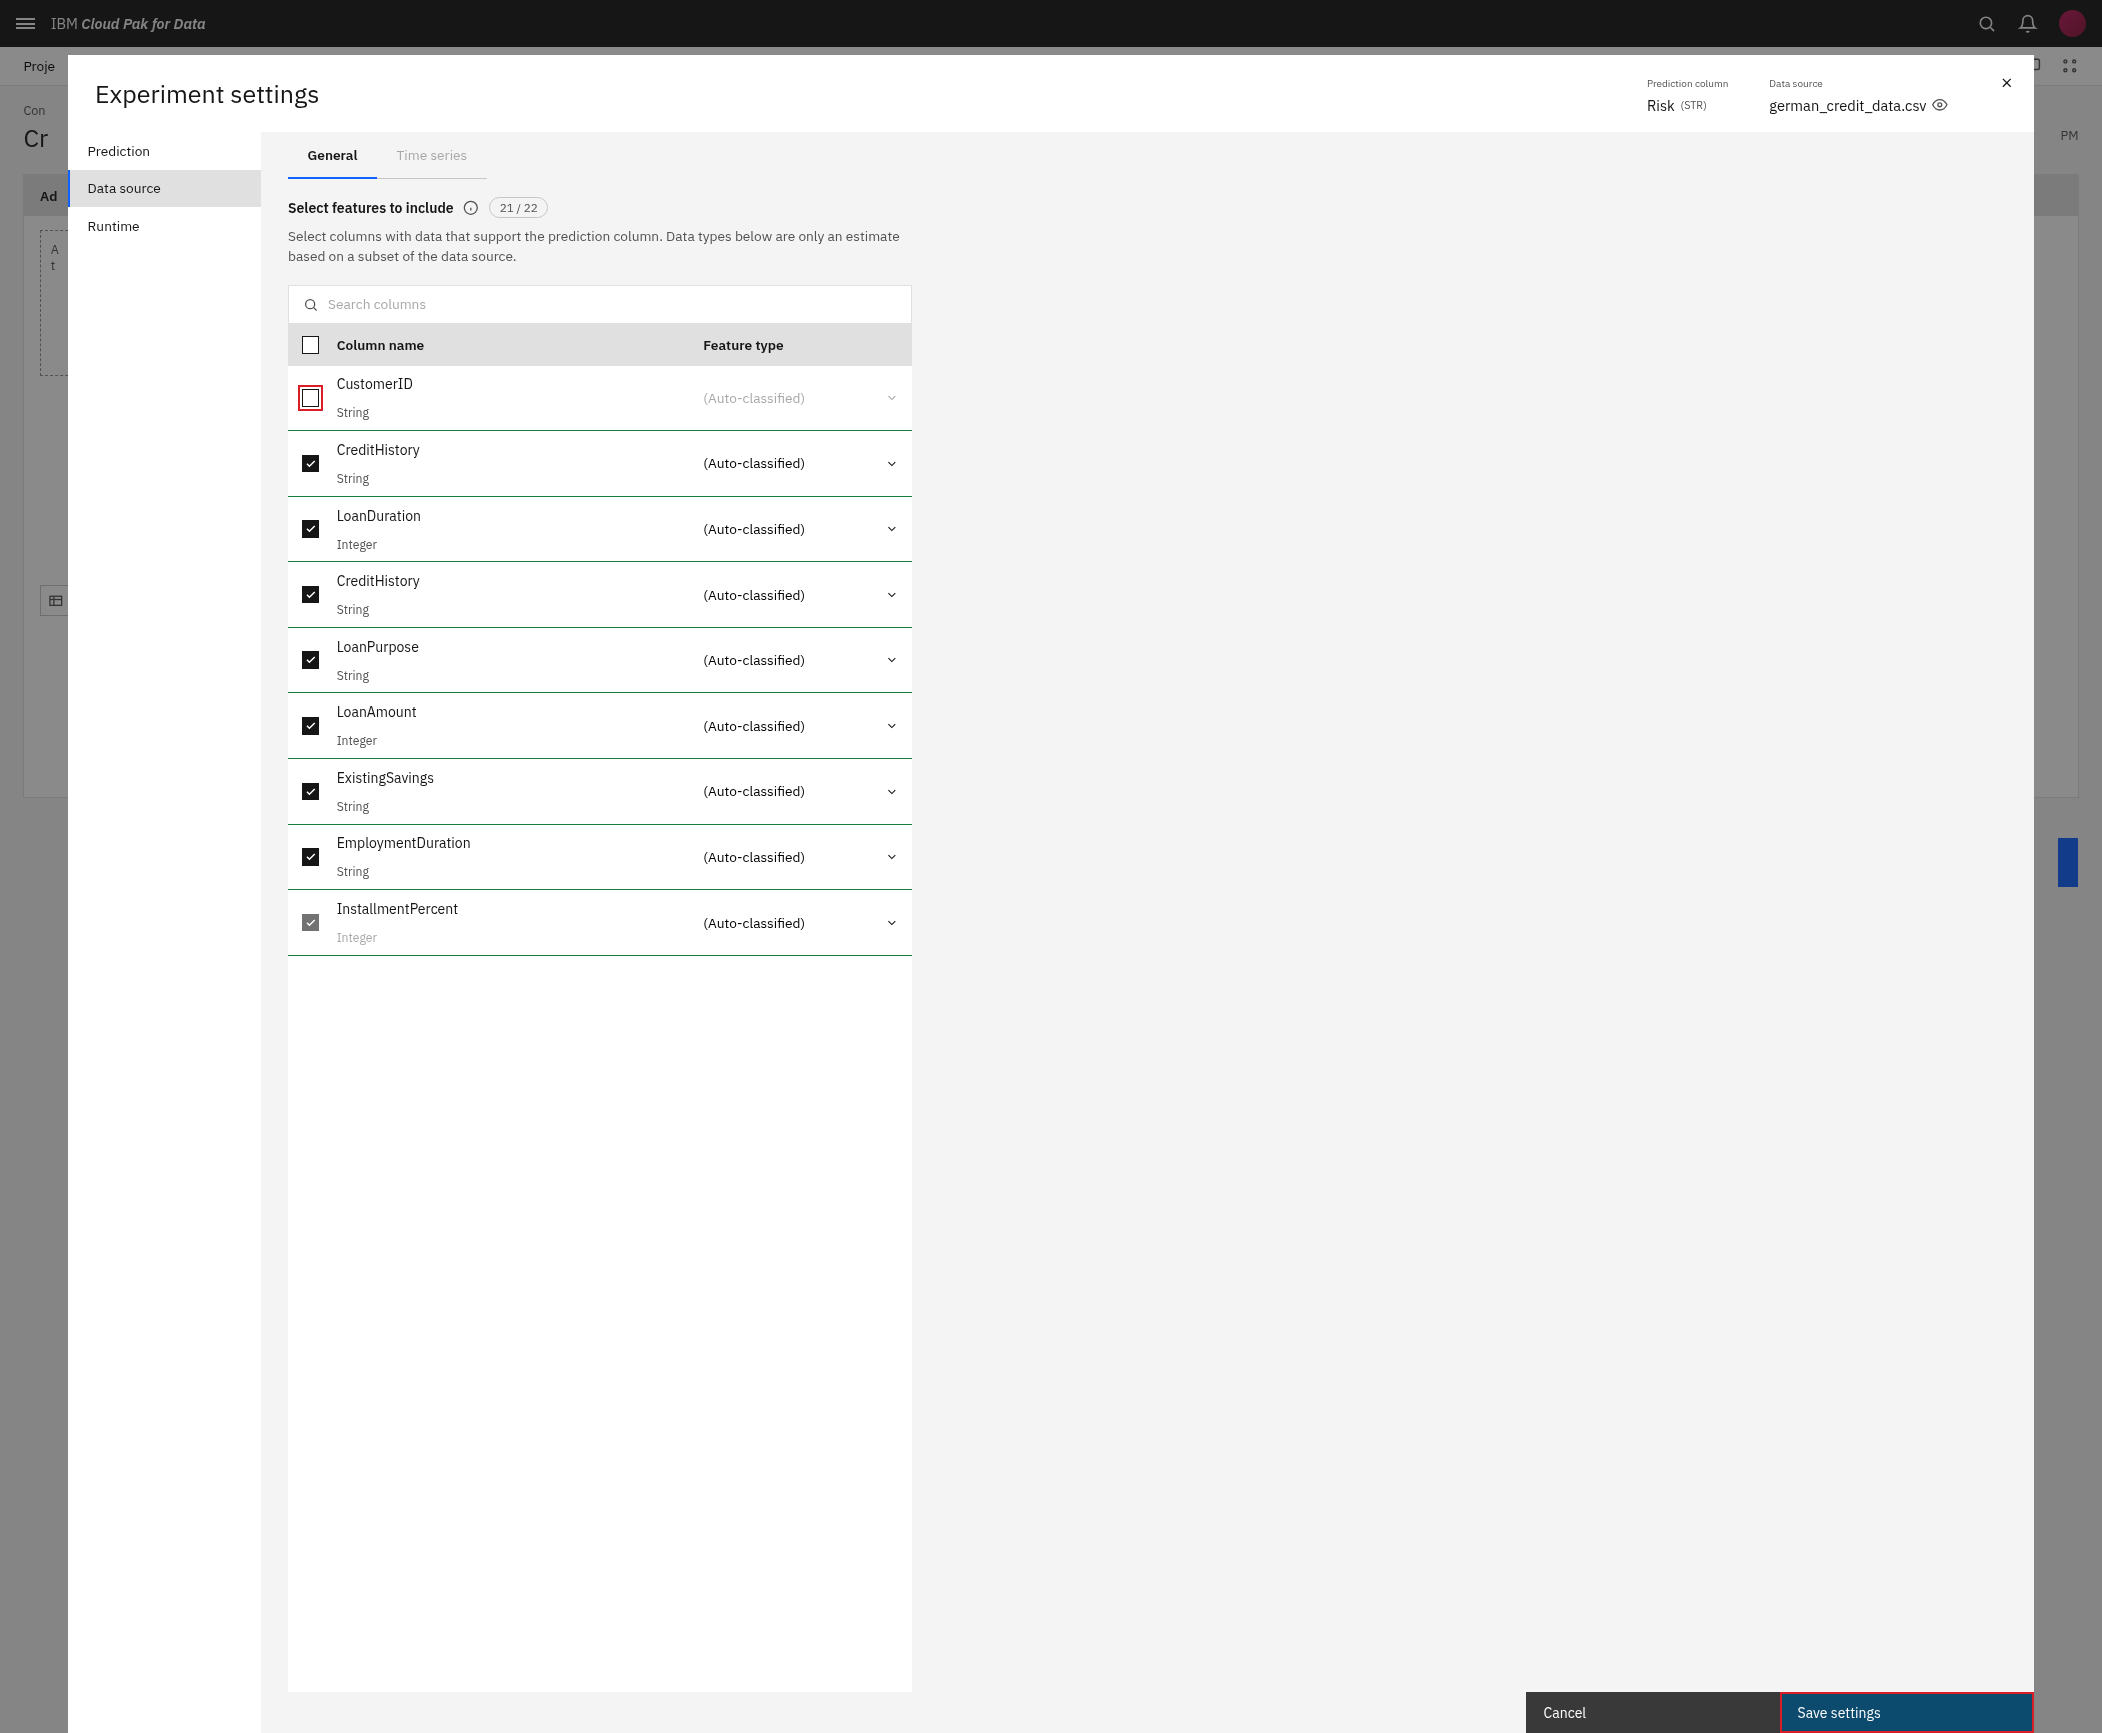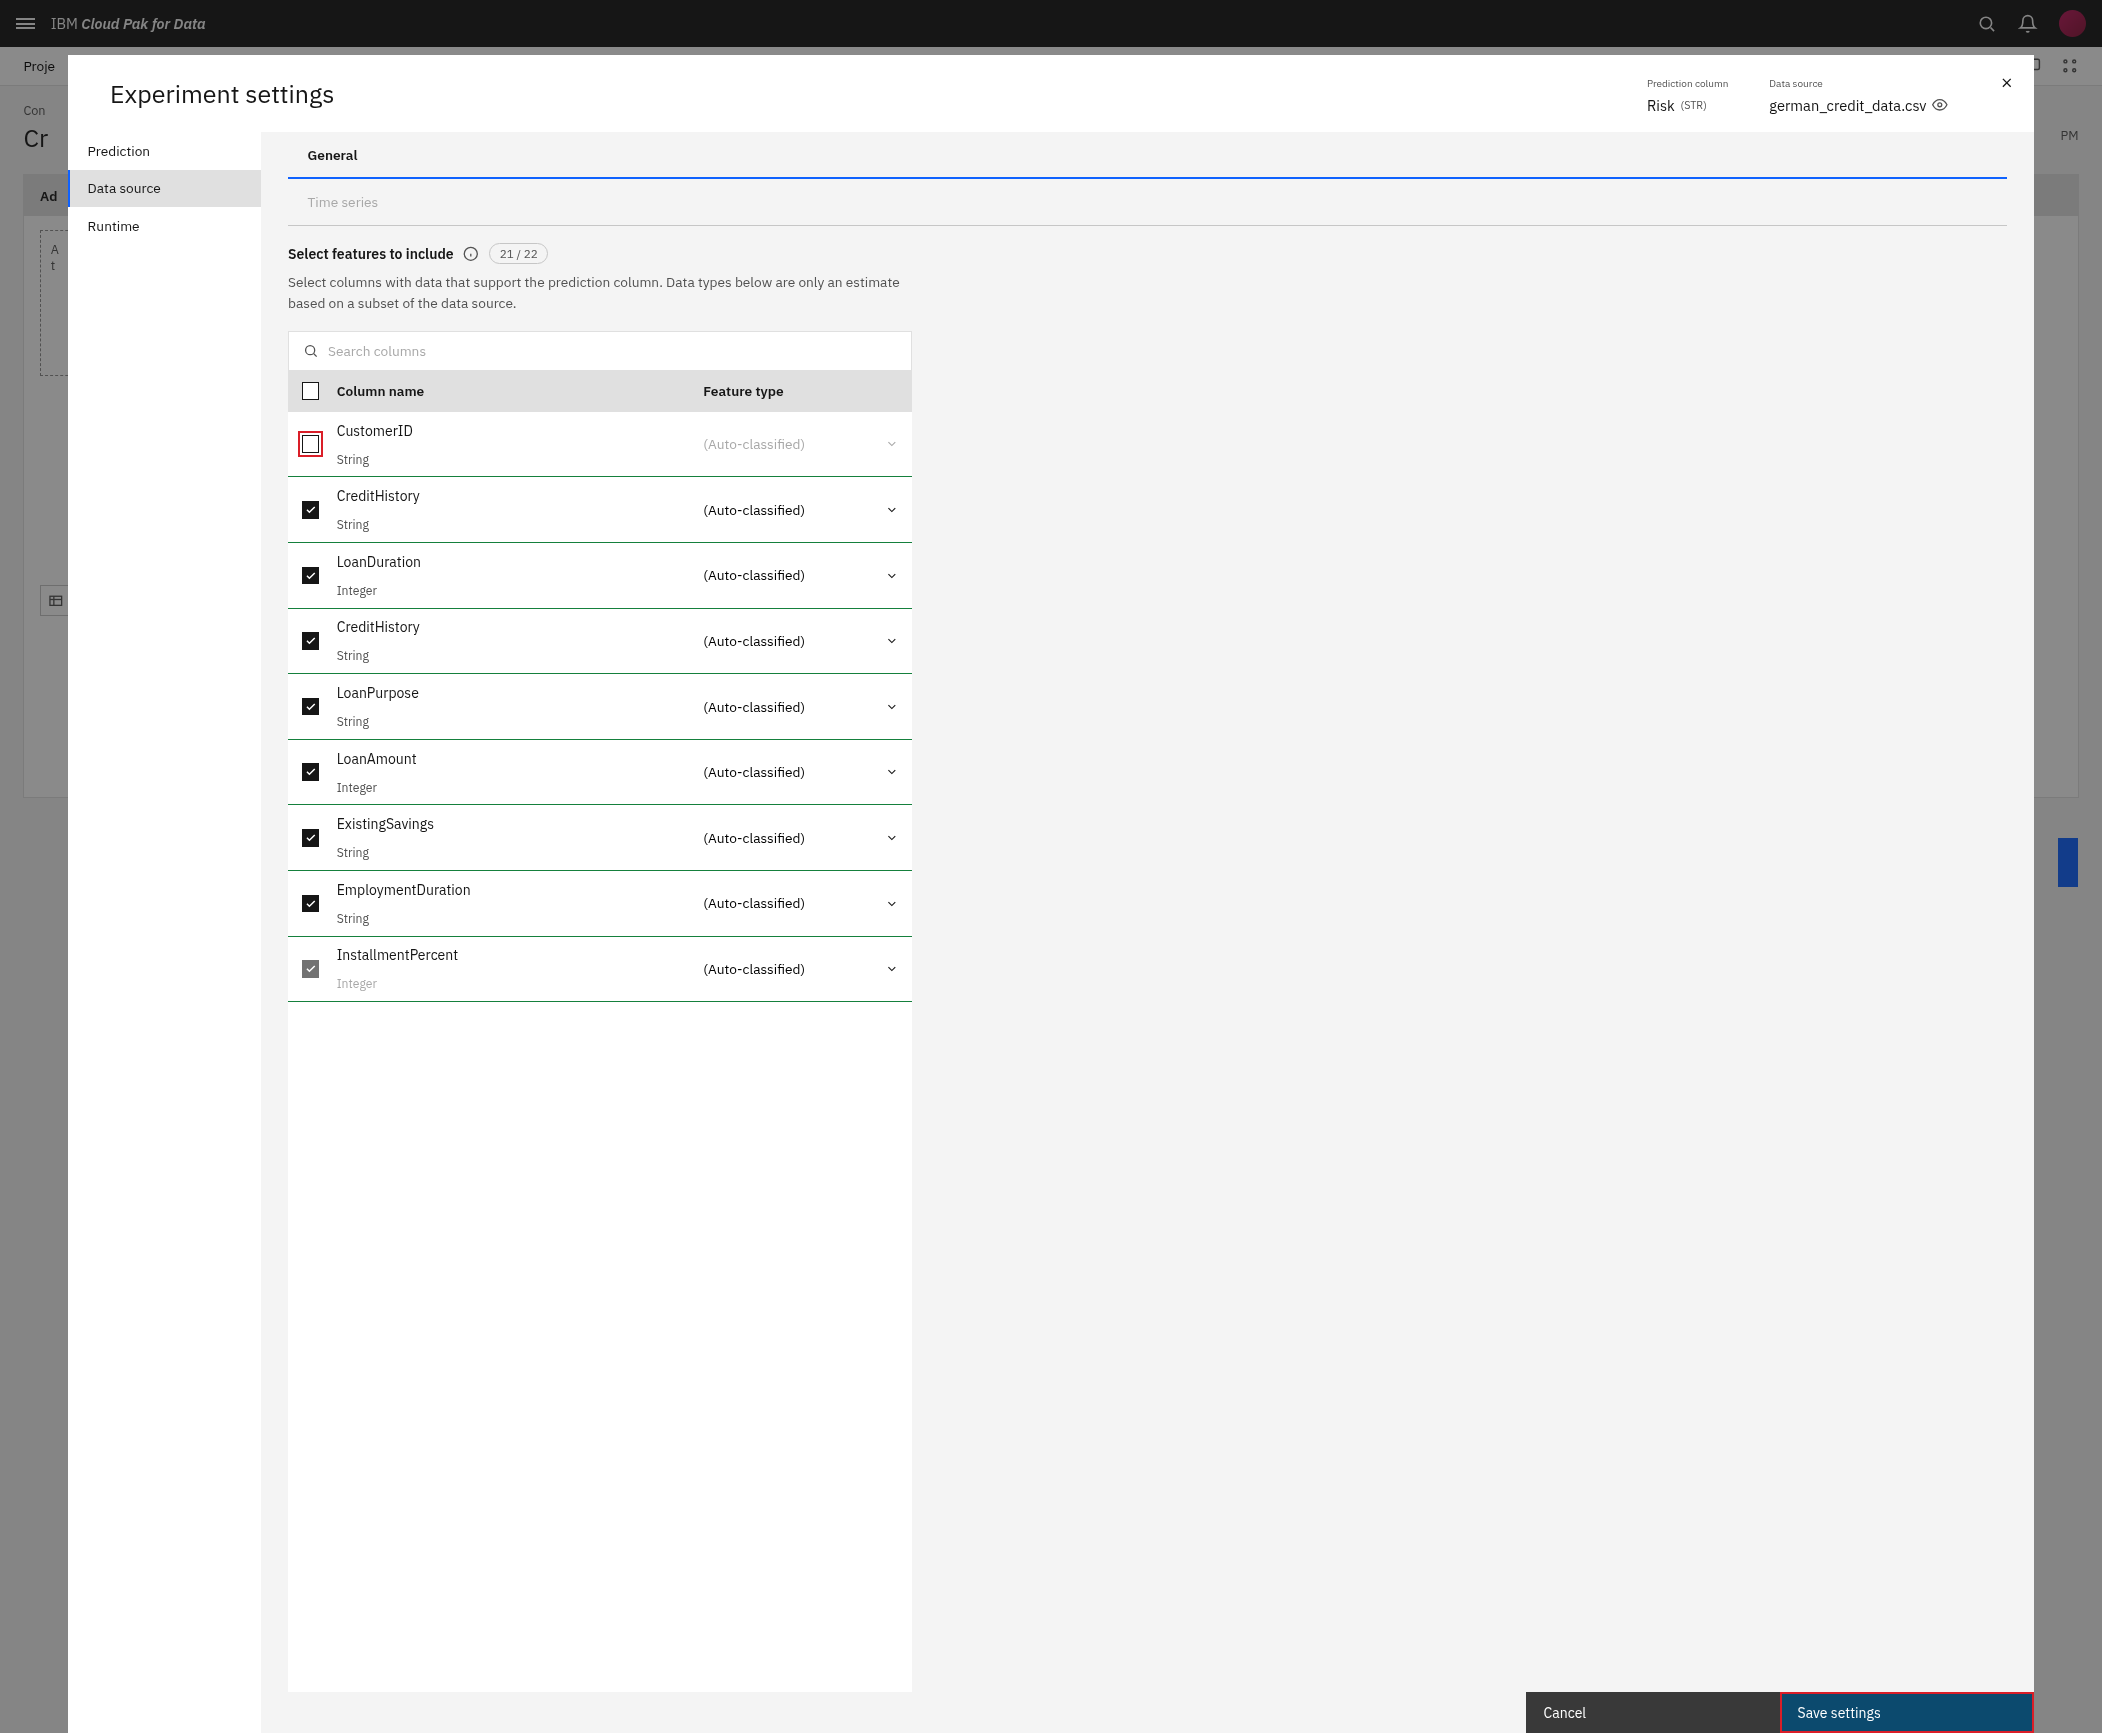--- a/index.html
+++ b/index.html
@@ -52,21 +52,21 @@
   left: 68px; right: 68px; top: 55px; bottom: 0;
   background: #fff;
   display: flex; flex-direction: column;
 }
 .modal-header {
   display: flex; align-items: flex-start;
   padding: 21.5px 27px 17.6px 27px;
   position: relative;
   border-bottom: none;
 }
-.modal-title { font-size: 25px; font-weight: 400; color: #161616; margin-left: 15px; }
+.modal-title { font-size: 25px; font-weight: 400; color: #161616; }
 .modal-meta { display: flex; gap: 41px; margin-left: auto; margin-right: 59px; }
 .meta-block .label { font-size: 10px; color: #525252; margin-bottom: 6px; }
 .meta-block .value { font-size: 14.6px; color: #161616; display: flex; align-items: center; gap: 5.9px; }
 .meta-block .value .tag { font-size: 10.7px; color: #525252; }
 .close-x { position: absolute; top: 17.6px; right: 17.6px; width: 19.5px; height: 19.5px; cursor: pointer; display:flex; align-items:center; justify-content:center; }
 
 .modal-body { flex: 1; display: flex; min-height: 0; background: #f4f4f4; }
 
 
 .modal-sidebar {
@@ -74,21 +74,21 @@
   display: flex; flex-direction: column;
 }
 .sidebar-item {
   padding: 9.8px 17.6px; font-size: 13.7px; color: #161616; cursor: pointer;
   border-left: 2.9px solid transparent;
 }
 .sidebar-item.active { background: #e0e0e0; border-left: 2.9px solid #0f62fe; font-weight: 400; }
 
 
 .modal-content { flex: 1; display: flex; flex-direction: column; background: #f4f4f4; min-height: 0; }
-.tabs { display: flex; gap: 0; padding: 0 27px; background: #f4f4f4; flex-direction: column; }
+.tabs { display: flex; gap: 0; padding: 0 27px; background: #f4f4f4; }
 .tab { padding: 13.7px 19.5px; font-size: 13.7px; color: #525252; cursor: pointer; }
 .tab.active { color: #161616; font-weight: 600; border-bottom: 2px solid #0f62fe; }
 .tab.disabled { color: #a8a8a8; border-bottom: 1px solid #c6c6c6; cursor: not-allowed; }
 
 .content-inner { padding: 17.6px 27px 0 27px; flex: 1; display: flex; flex-direction: column; min-height: 0; }
 .section-title-row { display: flex; align-items: center; gap: 9.8px; }
 .section-title { font-size: 14px; font-weight: 600; color: #161616; }
 .info-icon { width: 15.6px; height: 15.6px; color: #525252; }
 .count-pill { border: 1px solid #c6c6c6; border-radius: 11.7px; padding: 2px 9.8px; font-size: 11.7px; color: #525252; }
 .section-desc { font-size: 13.7px; color: #525252; margin-top: 7.8px; line-height: 1.5; max-width: 624px; }

